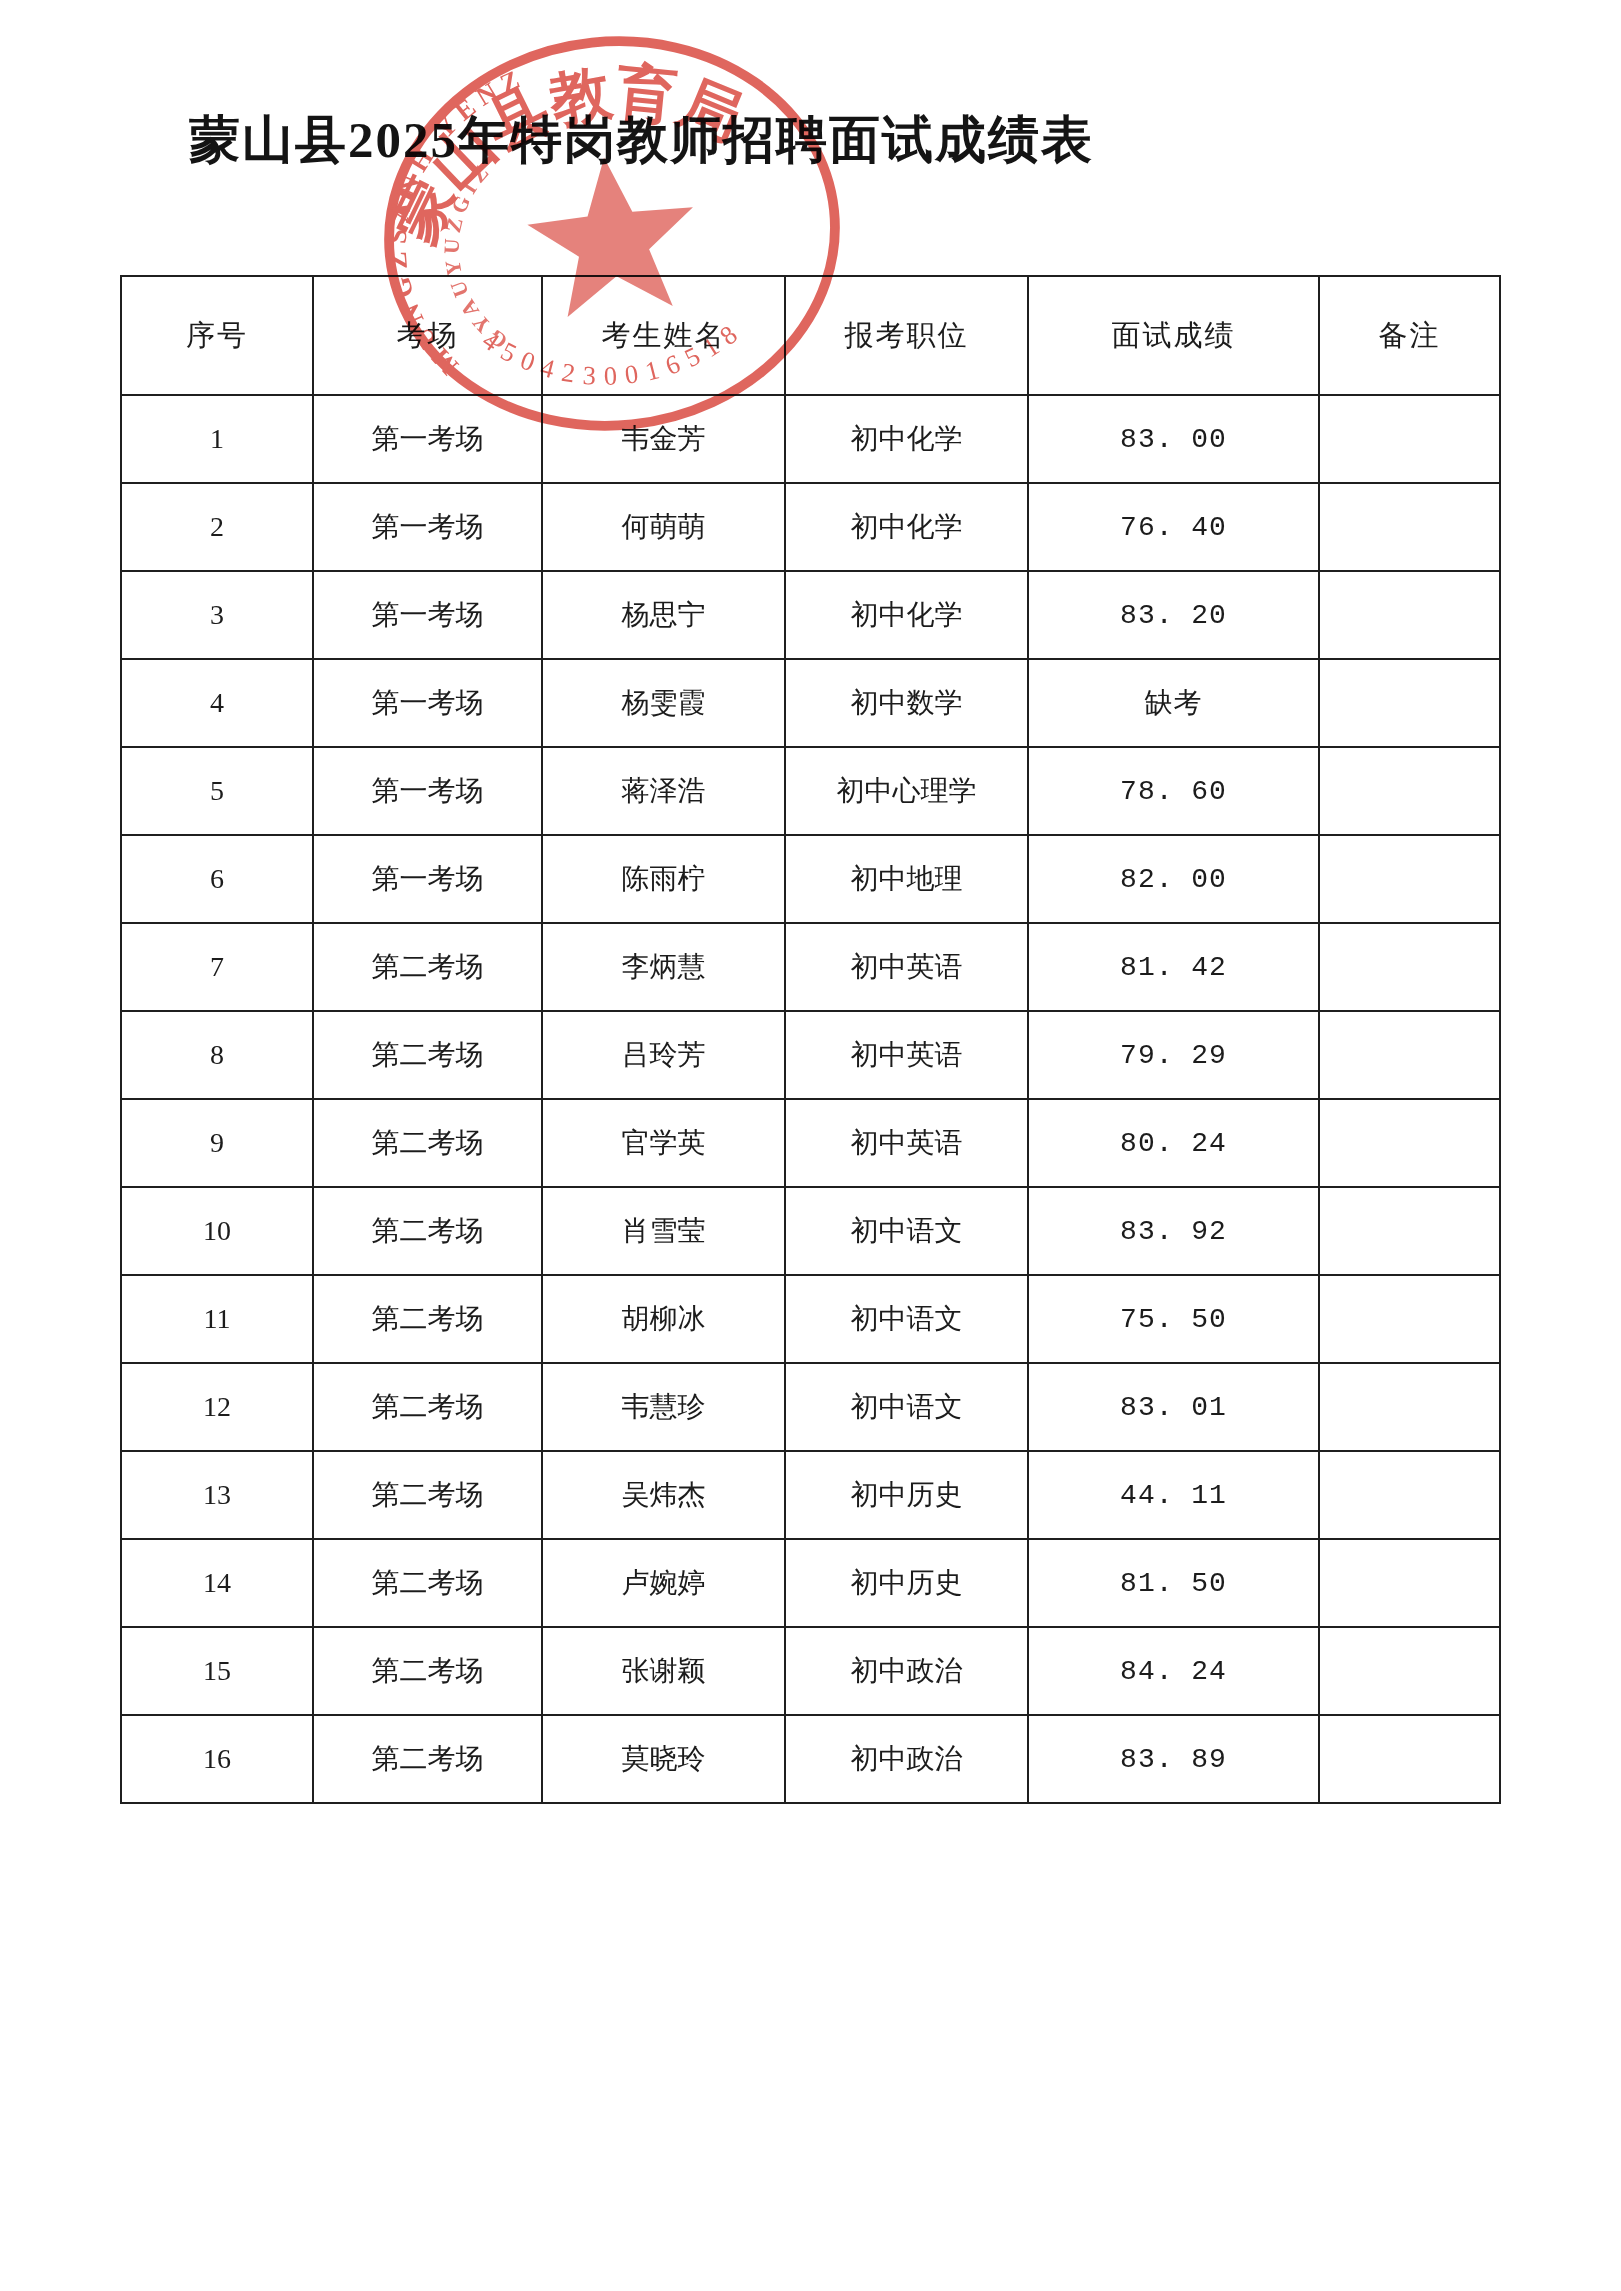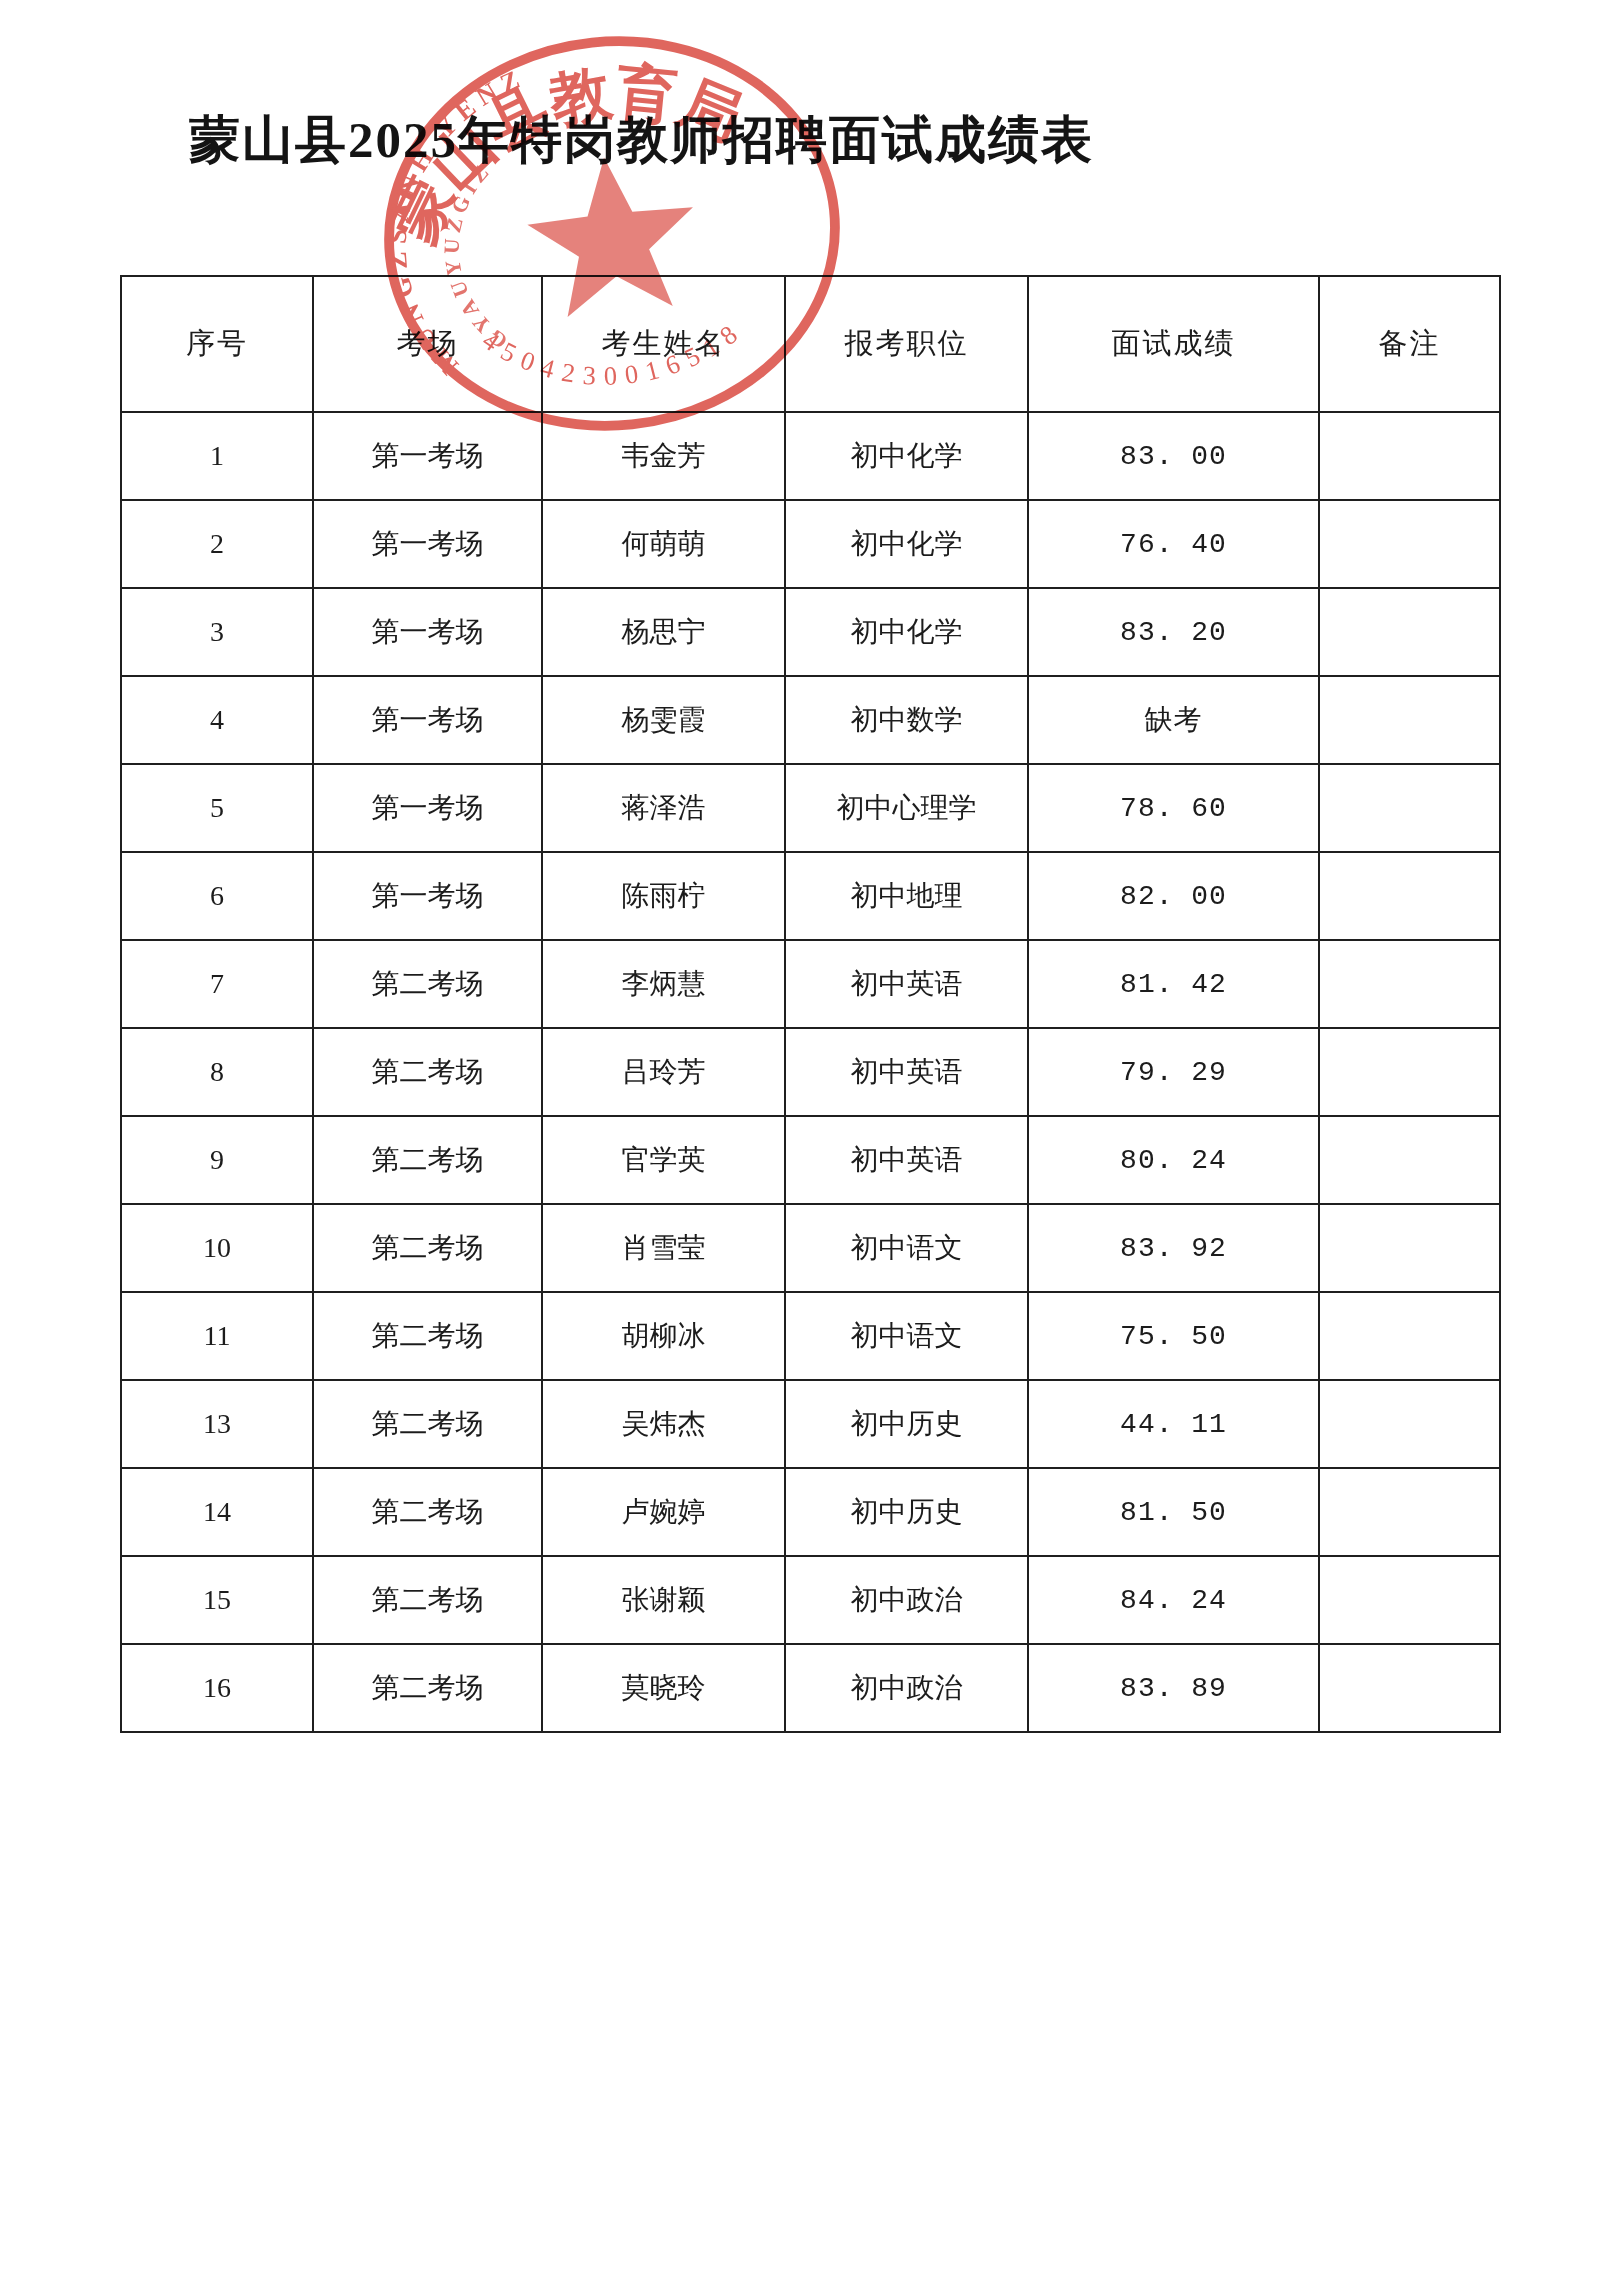--- a/index.html
+++ b/index.html
@@ -32,21 +32,21 @@
   }
   .score-table td,.score-table th{
     border:2px solid #1f1f1f;
     text-align:center;
     vertical-align:middle;
     font-weight:normal;
     padding:0;
     overflow:hidden;
   }
   .score-table{border:2.9px solid #1f1f1f;}
-  .score-table thead tr{height:136px;}
+  .score-table thead tr{height:119px;}
   .score-table thead th{font-size:29px;letter-spacing:2px;}
   .score-table tbody tr{height:88px;}
   .score-table td.col4{letter-spacing:1px;font-family:Liberation Mono, monospace;}
   .seal{
     position:absolute;
     left:323px;top:21.6px;
     width:578px;height:423px;
     z-index:2;
     mix-blend-mode:multiply;
     opacity:0.93;
@@ -187,20 +187,28 @@
       </tr>
       <tr>
         <td class="col0">11</td>
         <td class="col1">第二考场</td>
         <td class="col2">胡柳冰</td>
         <td class="col3">初中语文</td>
         <td class="col4">75. 50</td>
         <td class="col5"></td>
       </tr>
       <tr>
+        <td class="col0">12</td>
+        <td class="col1">第二考场</td>
+        <td class="col2">韦慧珍</td>
+        <td class="col3">初中语文</td>
+        <td class="col4">83. 01</td>
+        <td class="col5"></td>
+      </tr>
+      <tr>
         <td class="col0">13</td>
         <td class="col1">第二考场</td>
         <td class="col2">吴炜杰</td>
         <td class="col3">初中历史</td>
         <td class="col4">44. 11</td>
         <td class="col5"></td>
       </tr>
       <tr>
         <td class="col0">14</td>
         <td class="col1">第二考场</td>

